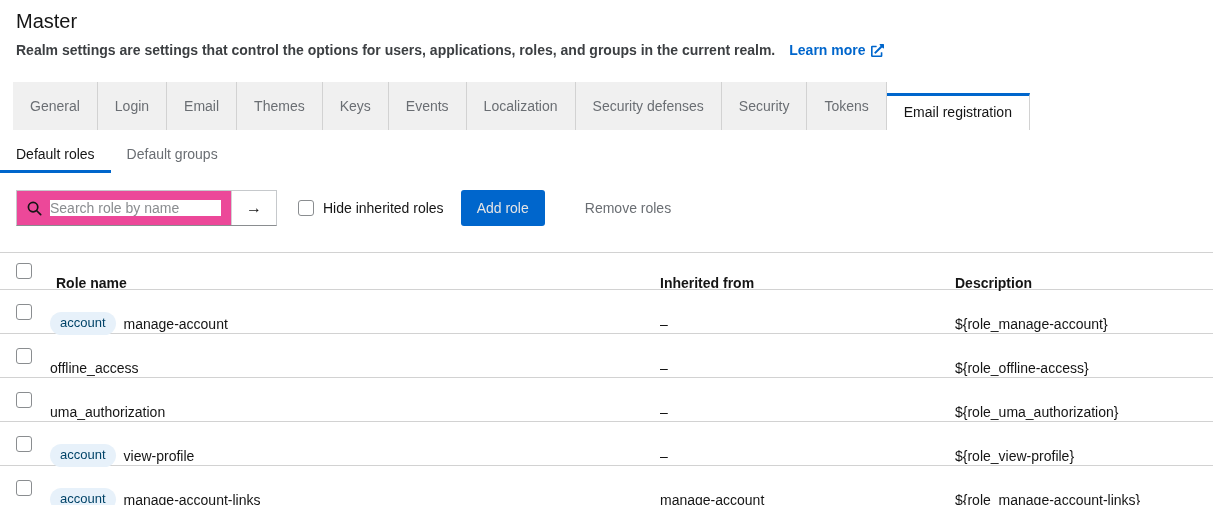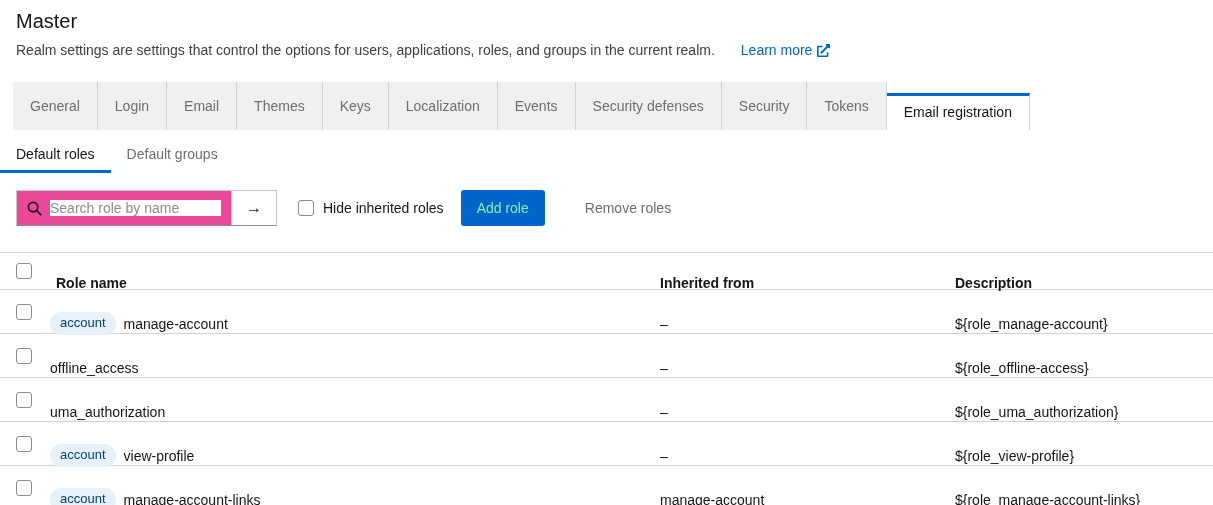--- a/index.html
+++ b/index.html
@@ -6,21 +6,21 @@
   html,body { background:#fff; }
   body {
     font-family:"Liberation Sans", sans-serif;
     color:#151515;
     width:1213px; height:505px;
     overflow:hidden;
     position:relative;
   }
   .page-header { padding:8px 16px 0 16px; }
   .page-title { font-size:20px; font-weight:500; color:#151515; line-height:26px; }
-  .page-subtitle-row { margin-top:6px; font-size:14px; color:#3c3f42; display:flex; align-items:center; gap:26px; line-height:20px;}
+  .page-subtitle-row { margin-top:6px; font-size:14px; color:#3c3f42; display:flex; align-items:center; gap:14px; line-height:20px;font-weight:bold;}
   .learn-more { color:#0066cc; text-decoration:none; display:inline-flex; align-items:center; gap:5px; cursor:pointer; white-space:nowrap;}
   .ext-icon svg { display:block; }
 
   
   .tabs { display:flex; align-items:flex-end; margin-top:22px; padding-left:13px; }
   .tab {
     background:#f0f0f0; border:none; border-right:1px solid #d2d2d2;
     color:#6a6e73; font-size:14px; font-family:inherit;
     padding:9px 17px 10px 17px; height:48px; cursor:pointer; white-space:nowrap;
   }
@@ -53,21 +53,21 @@
   .search-submit {
     width:45px; border:none; border-left:1px solid #d2d2d2; background:#fff;
     font-size:16px; color:#151515; cursor:pointer; font-family:inherit;
   }
   .checkbox-wrap { display:flex; align-items:center; gap:9px; margin-left:21px; cursor:pointer; }
   .checkbox {
     width:16px; height:16px; background:#fff; border:1px solid #8a8d90; border-radius:3px; display:inline-block;
   }
   .checkbox-label { font-size:14px; color:#151515; }
   .btn-primary {
-    margin-left:17px; background:#0066cc; color:#86efac; border:none; border-radius:3px;
+    margin-left:17px; background:#0066cc; color:#e5e5e5; border:none; border-radius:3px;
     font-family:inherit; font-size:14px; padding:0 16px; height:36px; cursor:pointer;
   }
   .btn-link-disabled {
     margin-left:24px; background:none; border:none; font-family:inherit;
     font-size:14px; color:#6a6e73; padding:0 16px; height:36px; cursor:default;
   }
 
   
   .roles-table { margin-top:26px; border-top:1px solid #d2d2d2; }
   .tr { display:flex; align-items:center; border-bottom:1px solid #d2d2d2; }
@@ -101,22 +101,22 @@
     </a>
   </div>
 </div>
 
 <div class="tabs">
   <button class="tab">General</button>
   <button class="tab">Login</button>
   <button class="tab">Email</button>
   <button class="tab">Themes</button>
   <button class="tab">Keys</button>
+  <button class="tab">Events</button>
   <button class="tab">Localization</button>
-  <button class="tab">Events</button>
   <button class="tab">Security defenses</button>
   <button class="tab">Security</button>
   <button class="tab">Tokens</button>
   <button class="tab active">Email registration</button>
 </div>
 
 <div class="subtabs">
   <button class="subtab active">Default roles</button>
   <button class="subtab">Default groups</button>
 </div>

